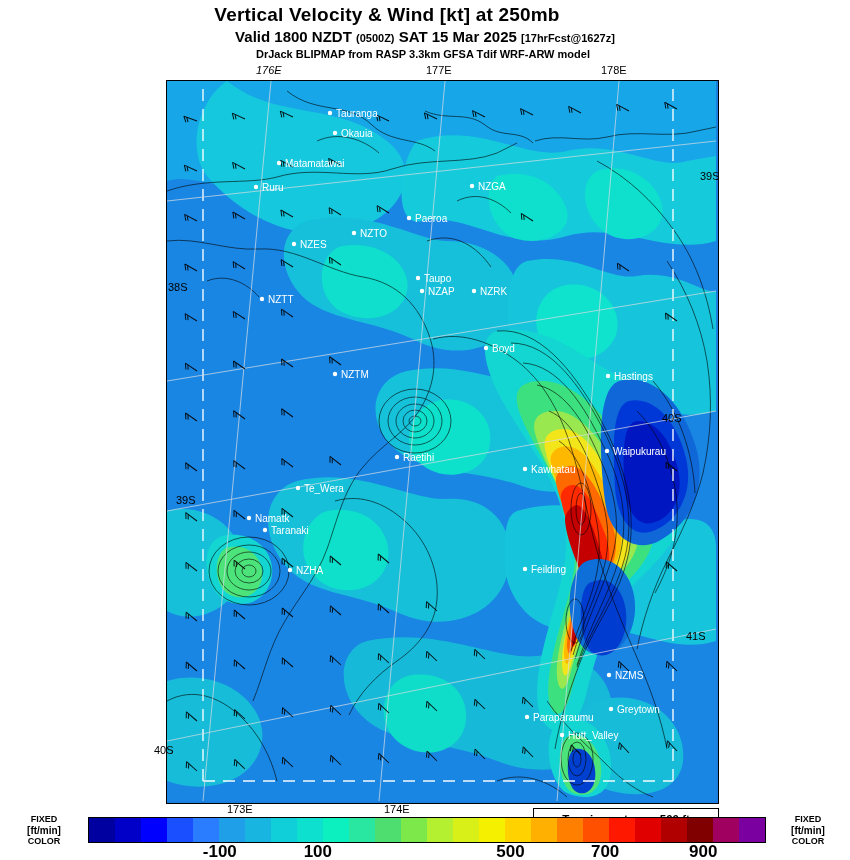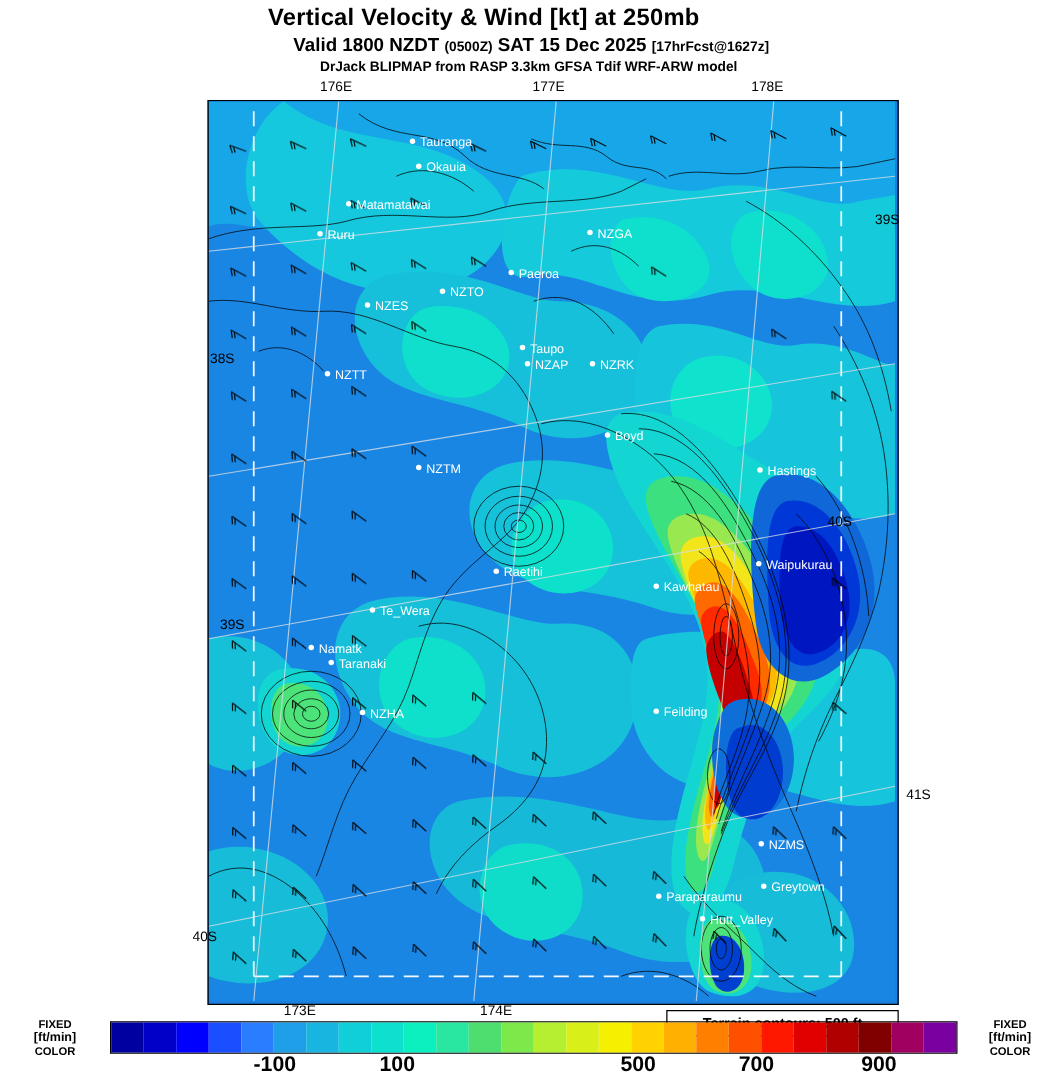--- a/index.html
+++ b/index.html
@@ -70,21 +70,21 @@
   .citydot{fill:#ffffff;}
 </style>
 </head>
 <body>
 
 <div class="title">Vertical Velocity &amp; Wind [kt] at 250mb</div>
 
 <div class="subtitle">
   <span>Valid 1800 NZDT</span>
   <span class="small">(0500Z)</span>
-  <span>SAT 15 Dec 2025</span>
+  <span>SAT 15 Mar 2025</span>
   <span class="brk">[17hrFcst@1627z]</span>
 </div>
 
 <div class="subtitle2">DrJack BLIPMAP from RASP 3.3km GFSA Tdif WRF-ARW model</div>
 
 <div id="map-frame">
   <svg id="map-svg" width="549" height="720" viewBox="0 0 549 720" xmlns="http://www.w3.org/2000/svg">
     <defs>
       <clipPath id="clipmap">
           <rect x="0" y="0" width="549" height="720"></rect>
@@ -528,31 +528,31 @@
       <text x="448" y="598" class="citylabel">NZMS</text>
       <circle cx="444" cy="628" r="2.2" class="citydot"></circle>
       <text x="450" y="632" class="citylabel">Greytown</text>
       <circle cx="360" cy="636" r="2.2" class="citydot"></circle>
       <text x="366" y="640" class="citylabel">Paraparaumu</text>
       <circle cx="395" cy="654" r="2.2" class="citydot"></circle>
       <text x="401" y="658" class="citylabel">Hutt_Valley</text>
     </svg>
 </div>
 
-<div class="axlabel" style="left:256px;top:64px;">176E</div>
+<div class="axlabel" style="left:256px;top:64px;font-style:italic;">176E</div>
 <div class="axlabel" style="left:426px;top:64px;">177E</div>
 <div class="axlabel" style="left:601px;top:64px;">178E</div>
 <div class="axlabel" style="left:227px;top:803px;">173E</div>
 <div class="axlabel" style="left:384px;top:803px;">174E</div>
 
 <div class="axlabel" style="left:700px;top:170px;">39S</div>
 <div class="axlabel" style="left:168px;top:281px;">38S</div>
 <div class="axlabel" style="left:662px;top:412px;">40S</div>
 <div class="axlabel" style="left:176px;top:494px;">39S</div>
-<div class="axlabel" style="left:686px;top:630px;margin-left:39px;">41S</div>
+<div class="axlabel" style="left:686px;top:630px;">41S</div>
 <div class="axlabel" style="left:154px;top:744px;">40S</div>
 
 <div class="terrain-note">Terrain contours: 500 ft</div>
 
 <div id="colorbar-wrap">
   <div class="fixedcolor" style="left:16px;">
     <div class="l1">FIXED</div>
     <div>[ft/min]</div>
     <div class="l1">COLOR</div>
   </div>

